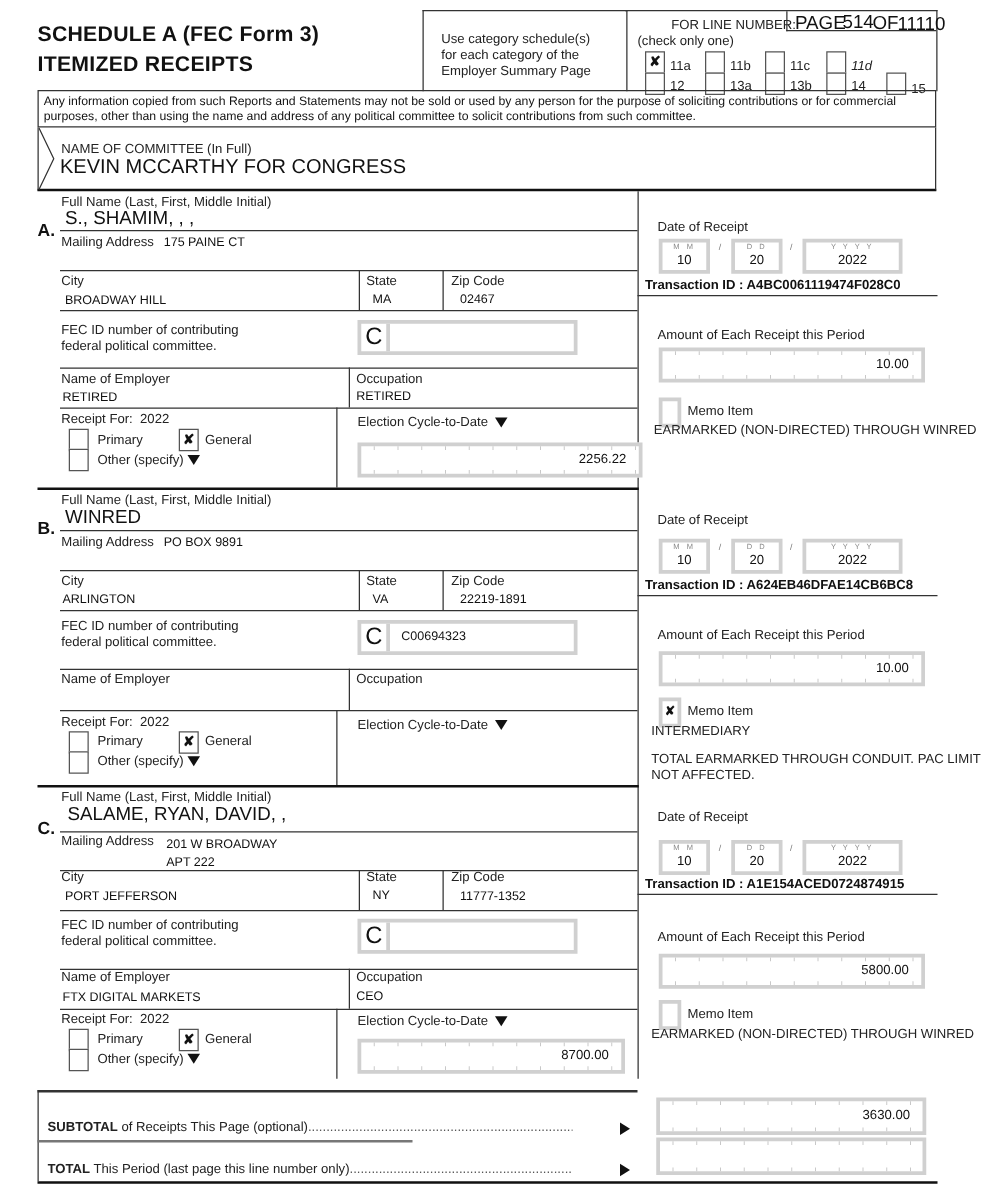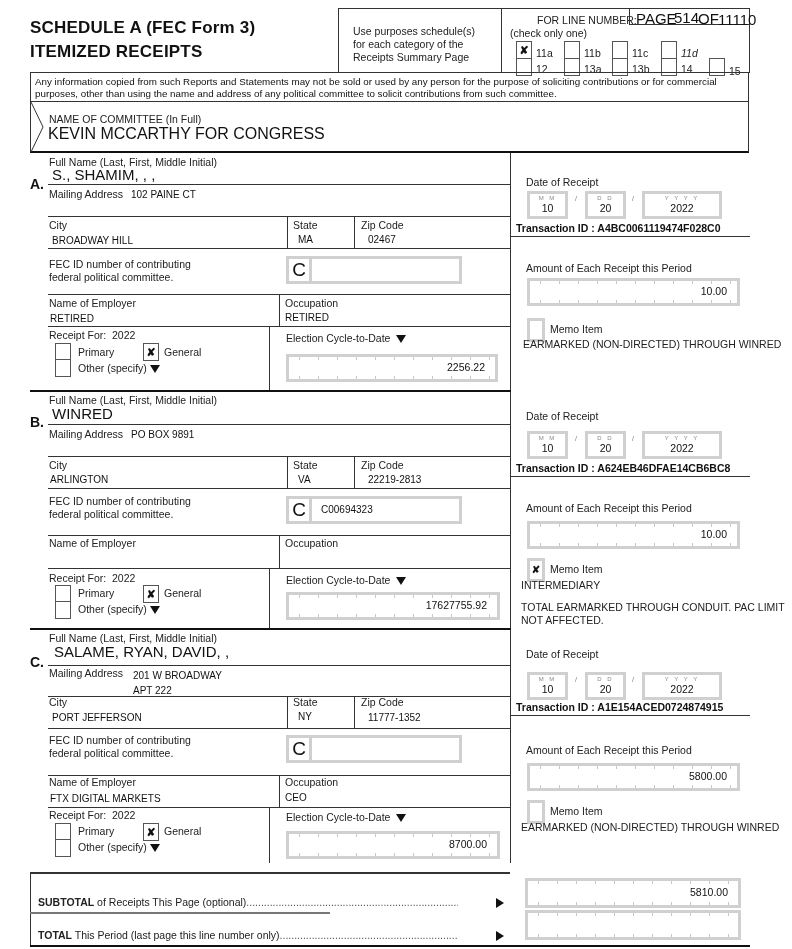--- a/index.html
+++ b/index.html
@@ -32,23 +32,23 @@
   .memochk { position:absolute; width:12px; height:18px; border:3px solid #d0d0d0; background:#fff; font-size:10px; font-weight:bold; text-align:center; line-height:18px; }
 </style>
 </head>
 <body>
 
 <div class="abs title" style="left:30px;top:18px;">SCHEDULE A  (FEC Form 3)</div>
 <div class="abs title" style="left:30px;top:42px;">ITEMIZED RECEIPTS</div>
 
 <div class="abs" style="left:338px;top:8px;width:162px;height:64px;border:1px solid #333;border-bottom:none;">
   <div class="lbl" style="position:absolute;left:14px;top:16px;line-height:13px;">
-    <div>Use purposes schedule(s)</div>
+    <div>Use category schedule(s)</div>
     <div>for each category of the</div>
-    <div>Receipts Summary Page</div>
+    <div>Employer Summary Page</div>
   </div>
 </div>
 
 <div class="abs" style="left:500px;top:8px;width:249px;height:64px;border:1px solid #333;border-left:none;border-bottom:none;">
   <div class="lbl" style="position:absolute;left:10px;top:5px;padding-left:27px;">FOR LINE NUMBER:</div>
   <div class="lbl" style="position:absolute;left:10px;top:18px;">(check only one)</div>
   <div style="position:absolute;left:129px;top:0;width:119px;height:15px;border-left:1px solid #333;border-bottom:1px solid #333;font-size:15px;">
     <span style="position:absolute;left:6px;top:1px;">PAGE</span>
     <span style="position:absolute;left:44px;top:0px;">514</span>
     <span style="position:absolute;left:68px;top:1px;">OF</span>
@@ -88,21 +88,21 @@
 </div>
 
 <div class="vline" style="left:510px;top:153px;height:710px;"></div>
 
 <div class="abs" style="left:0;top:153px;width:792px;height:238px;">
   <div class="lbl" style="position:absolute;left:49px;top:3px;">Full Name (Last, First, Middle Initial)</div>
   <div class="section-letter" style="left:30px;top:23px;">A.</div>
   <div class="big" style="position:absolute;left:52px;top:13px;">S., SHAMIM, , ,</div>
   <div class="hline" style="left:48px;top:31px;width:462px;"></div>
   <div class="lbl" style="position:absolute;left:49px;top:35px;">Mailing Address</div>
-  <div class="val" style="position:absolute;left:131px;top:36px;">102 PAINE CT</div>
+  <div class="val" style="position:absolute;left:131px;top:36px;">175 PAINE CT</div>
   <div class="val" style="position:absolute;left:131px;top:50px;"></div>
   <div class="hline" style="left:48px;top:63px;width:462px;"></div>
   <div class="lbl" style="position:absolute;left:49px;top:66px;">City</div>
   <div class="val" style="position:absolute;left:52px;top:82px;">BROADWAY HILL</div>
   <div class="vline" style="left:287px;top:63px;height:32px;"></div>
   <div class="lbl" style="position:absolute;left:293px;top:66px;">State</div>
   <div class="val" style="position:absolute;left:298px;top:81px;">MA</div>
   <div class="vline" style="left:354px;top:63px;height:32px;"></div>
   <div class="lbl" style="position:absolute;left:361px;top:66px;">Zip Code</div>
   <div class="val" style="position:absolute;left:368px;top:81px;">02467</div>
@@ -124,21 +124,21 @@
   <div class="hline" style="left:48px;top:173px;width:462px;"></div>
   <div class="lbl" style="position:absolute;left:49px;top:176px;"><span>Receipt For:</span>&nbsp; <span>2022</span></div>
   <div class="chk" style="left:55px;top:190px;"></div>
   <div class="lbl" style="position:absolute;left:78px;top:193px;">Primary</div>
   <div class="chk" style="left:143px;top:190px;">✘</div>
   <div class="lbl" style="position:absolute;left:164px;top:193px;">General</div>
   <div class="chk" style="left:55px;top:206px;"></div>
   <div class="lbl" style="position:absolute;left:78px;top:209px;"><span>Other (specify)</span> <span class="tri"></span></div>
   <div class="vline" style="left:269px;top:173px;height:64px;"></div>
   <div class="lbl" style="position:absolute;left:286px;top:179px;"><span>Election Cycle-to-Date</span> &nbsp;<span class="tri"></span></div>
-  <div class="gbox" style="left:286px;top:201px;width:212px;height:28px;">
+  <div class="gbox" style="left:286px;top:201px;width:228px;height:28px;">
       <div class="ticks-t"></div>
       <div class="ticks-b"></div>
       <div class="v">2256.22</div>
     </div>
   <div class="hline thick" style="left:30px;top:237px;width:481px;"></div>
 
   <div class="lbl" style="position:absolute;left:526px;top:23px;">Date of Receipt</div>
   <div class="dbox" style="left:527px;top:38px;width:41px;height:28px;">
       <div class="hint">M M</div>
       <div class="dv">10</div>
@@ -175,21 +175,21 @@
   <div class="val" style="position:absolute;left:131px;top:38px;">PO BOX 9891</div>
   <div class="val" style="position:absolute;left:131px;top:52px;"></div>
   <div class="hline" style="left:48px;top:65px;width:462px;"></div>
   <div class="lbl" style="position:absolute;left:49px;top:68px;">City</div>
   <div class="val" style="position:absolute;left:50px;top:83px;">ARLINGTON</div>
   <div class="vline" style="left:287px;top:65px;height:32px;"></div>
   <div class="lbl" style="position:absolute;left:293px;top:68px;">State</div>
   <div class="val" style="position:absolute;left:298px;top:83px;">VA</div>
   <div class="vline" style="left:354px;top:65px;height:32px;"></div>
   <div class="lbl" style="position:absolute;left:361px;top:68px;">Zip Code</div>
-  <div class="val" style="position:absolute;left:368px;top:83px;">22219-2813</div>
+  <div class="val" style="position:absolute;left:368px;top:83px;">22219-1891</div>
   <div class="hline" style="left:48px;top:97px;width:462px;"></div>
   <div class="lbl" style="position:absolute;left:49px;top:104px;line-height:13px;">
     <div>FEC ID number of contributing</div>
     <div>federal political committee.</div>
   </div>
   <div class="fecbox" style="left:286px;top:105px;">
     <div class="c">C</div>
     <div class="fv">C00694323</div>
   </div>
   <div class="hline" style="left:48px;top:144px;width:462px;"></div>
@@ -201,25 +201,20 @@
   <div class="hline" style="left:48px;top:177px;width:462px;"></div>
   <div class="lbl" style="position:absolute;left:49px;top:181px;"><span>Receipt For:</span>&nbsp; <span>2022</span></div>
   <div class="chk" style="left:55px;top:194px;"></div>
   <div class="lbl" style="position:absolute;left:78px;top:196px;">Primary</div>
   <div class="chk" style="left:143px;top:194px;">✘</div>
   <div class="lbl" style="position:absolute;left:164px;top:196px;">General</div>
   <div class="chk" style="left:55px;top:210px;"></div>
   <div class="lbl" style="position:absolute;left:78px;top:212px;"><span>Other (specify)</span> <span class="tri"></span></div>
   <div class="vline" style="left:269px;top:177px;height:60px;"></div>
   <div class="lbl" style="position:absolute;left:286px;top:183px;"><span>Election Cycle-to-Date</span> &nbsp;<span class="tri"></span></div>
-  <div class="gbox" style="left:286px;top:201px;width:214px;height:28px;">
-      <div class="ticks-t"></div>
-      <div class="ticks-b"></div>
-      <div class="v">17627755.92</div>
-    </div>
   <div class="hline thick" style="left:30px;top:237px;width:481px;"></div>
 
   <div class="lbl" style="position:absolute;left:526px;top:19px;">Date of Receipt</div>
   <div class="dbox" style="left:527px;top:40px;width:41px;height:28px;">
       <div class="hint">M M</div>
       <div class="dv">10</div>
     </div>
   <div class="slash" style="left:575px;top:44px;">/</div>
   <div class="dbox" style="left:585px;top:40px;width:41px;height:28px;">
       <div class="hint">D D</div>
@@ -325,19 +320,19 @@
 <div class="abs lbl" style="left:38px;top:896px;width:420px;white-space:nowrap;overflow:hidden;"><b>SUBTOTAL</b><span> of Receipts This Page (optional)</span><span style="color:#555;">..............................................................................................................</span></div>
 <span class="tri-r abs" style="left:496px;top:898px;"></span>
 <div class="hline" style="left:30px;top:912px;width:300px;border-top:2px solid #777;"></div>
 <div class="abs lbl" style="left:38px;top:929px;width:420px;white-space:nowrap;overflow:hidden;"><b>TOTAL</b><span> This Period (last page this line number only)</span><span style="color:#555;">..............................................................................................................</span></div>
 <span class="tri-r abs" style="left:496px;top:931px;"></span>
 <div class="hline" style="left:30px;top:945px;width:720px;border-top:2px solid #111;"></div>
 
 <div class="gbox" style="left:525px;top:878px;width:216px;height:30px;">
     <div class="ticks-t"></div>
     <div class="ticks-b"></div>
-    <div class="v">5810.00</div>
+    <div class="v">3630.00</div>
   </div>
 <div class="gbox" style="left:525px;top:910px;width:216px;height:30px;">
     <div class="ticks-t"></div>
     <div class="ticks-b"></div>
     <div class="v"></div>
   </div>
 
 </body></html>

